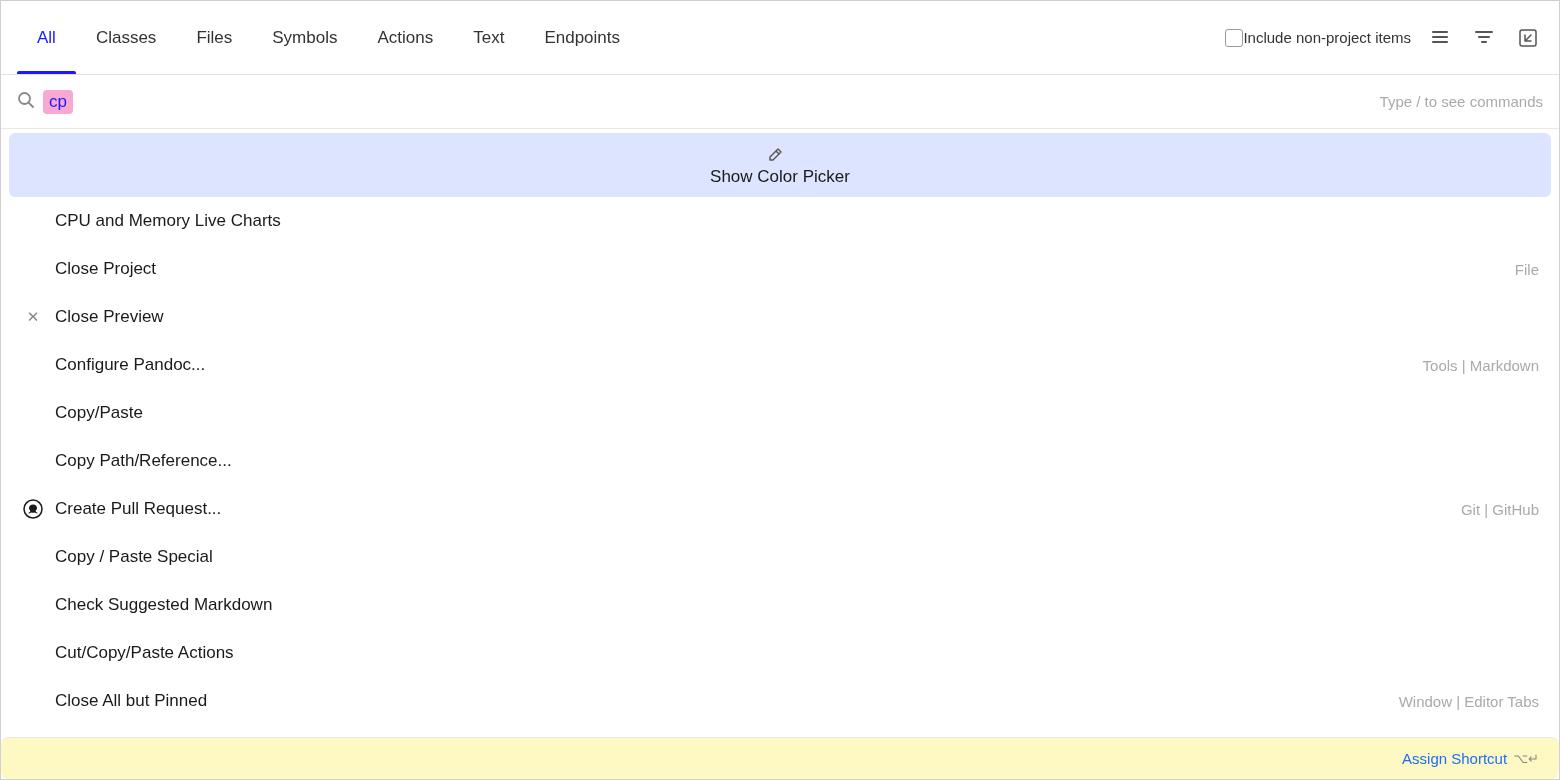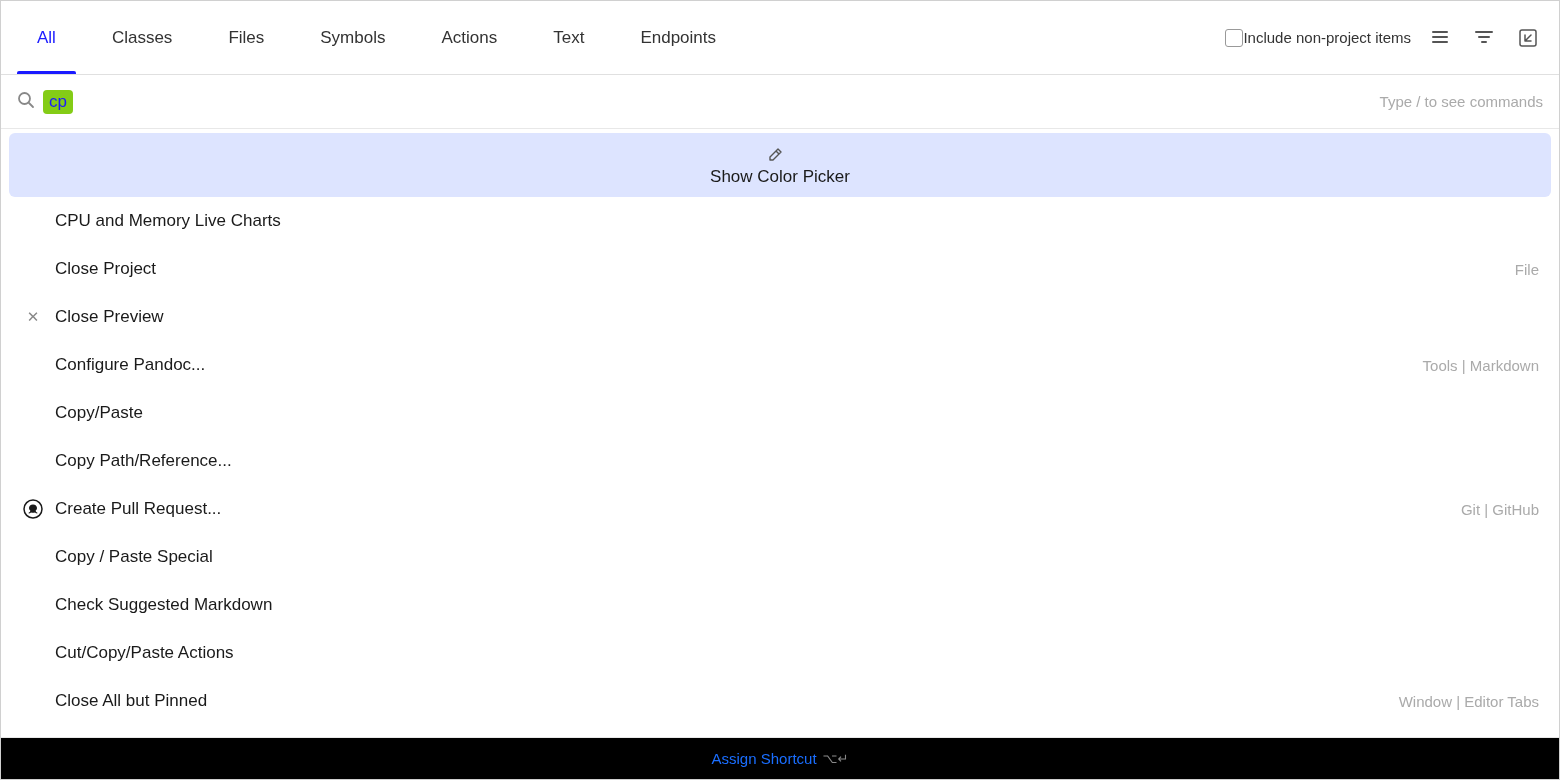--- a/index.html
+++ b/index.html
@@ -33,21 +33,21 @@
       border-bottom: 1px solid #e0e0e0;
       height: 74px;
       flex-shrink: 0;
       background: #ffffff;
     }
 
     .tabs {
       display: flex;
       align-items: flex-end;
       height: 100%;
-      gap: 16px;
+      gap: 0;
     }
 
     .tab {
       padding: 0 20px;
       height: 100%;
       display: flex;
       align-items: center;
       font-size: 17px;
       color: #333;
       cursor: pointer;
@@ -123,21 +123,21 @@
       font-size: 16px;
     }
 
     .search-input-container {
       display: flex;
       align-items: center;
       flex: 1;
     }
 
     .search-query {
-      background: #84cc16;
+      background: #f9a8d4;
       border-radius: 4px;
       padding: 2px 6px;
       font-size: 17px;
       color: #1a1aff;
       font-weight: 500;
     }
 
     .search-hint {
       margin-left: auto;
       font-size: 15px;
@@ -204,24 +204,25 @@
       background: #ccc;
       border-radius: 4px;
     }
 
     
     .footer {
       height: 42px;
       border-top: 1px solid #e8e8e8;
       display: flex;
       align-items: center;
-      justify-content: center;
+      justify-content: flex-end;
       padding: 0 20px;
-      background: #000000;
-      flex-shrink: 0;
+      background: #fef9c3;
+      flex-shrink: 0;
+      border-radius: 8px;
     }
 
     .assign-shortcut {
       color: #1a6eff;
       font-size: 15px;
       cursor: pointer;
       display: flex;
       align-items: center;
       gap: 6px;
     }

